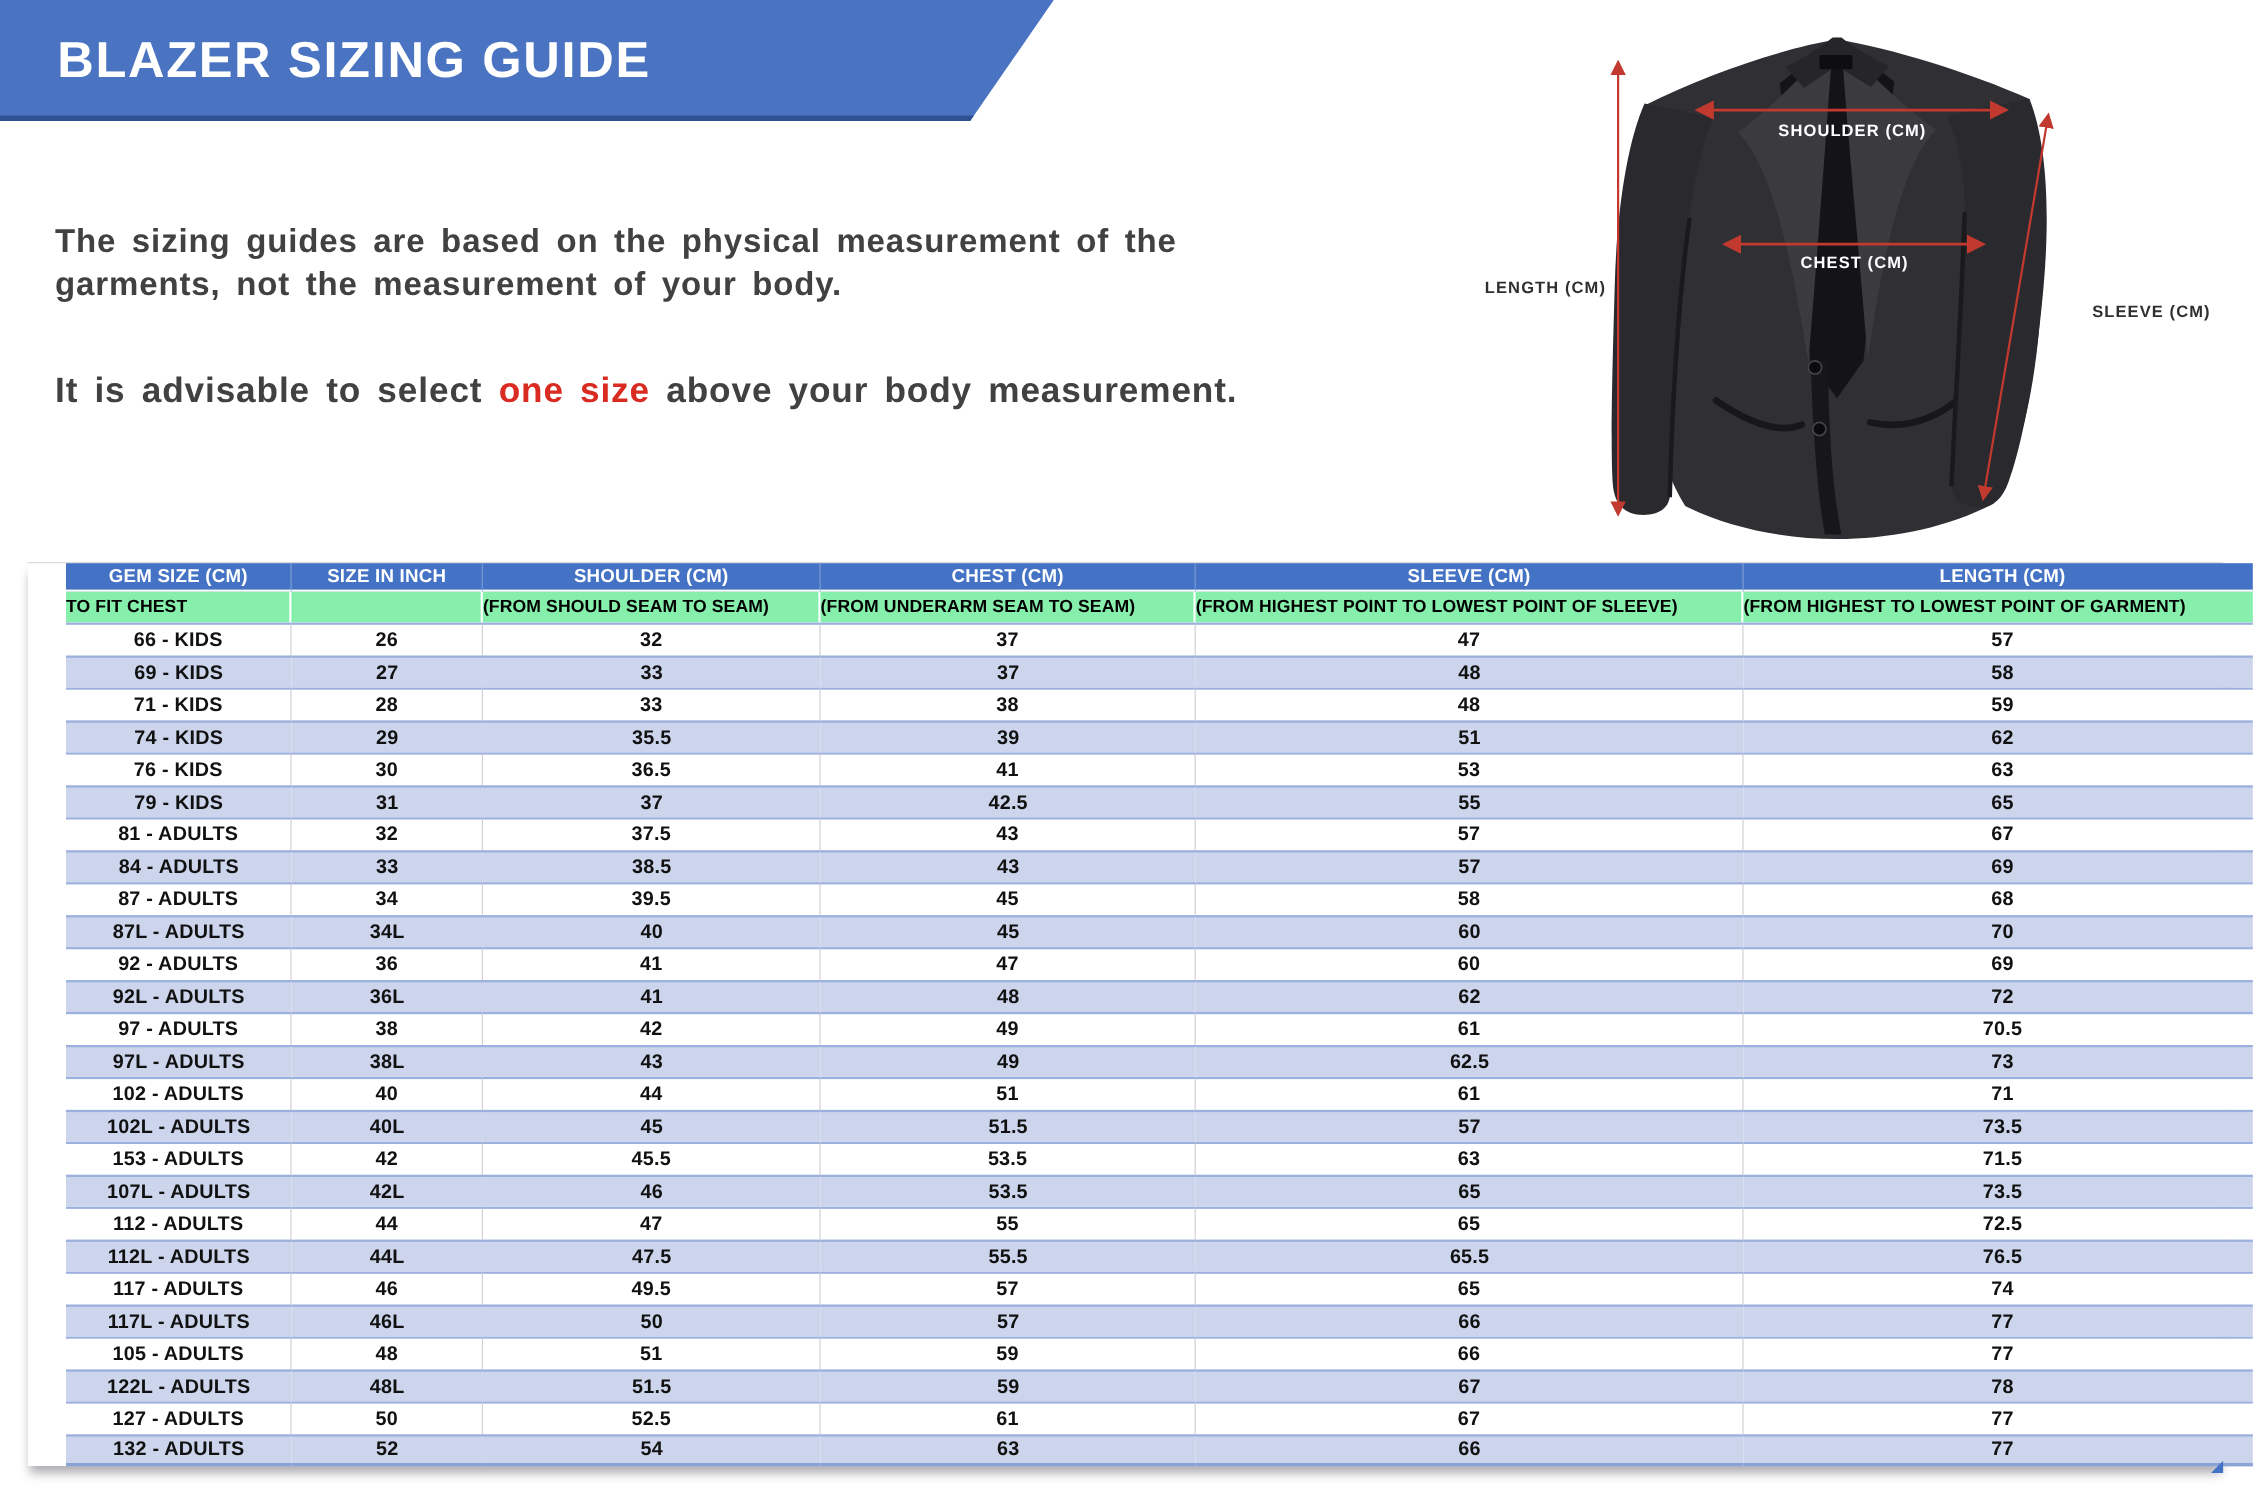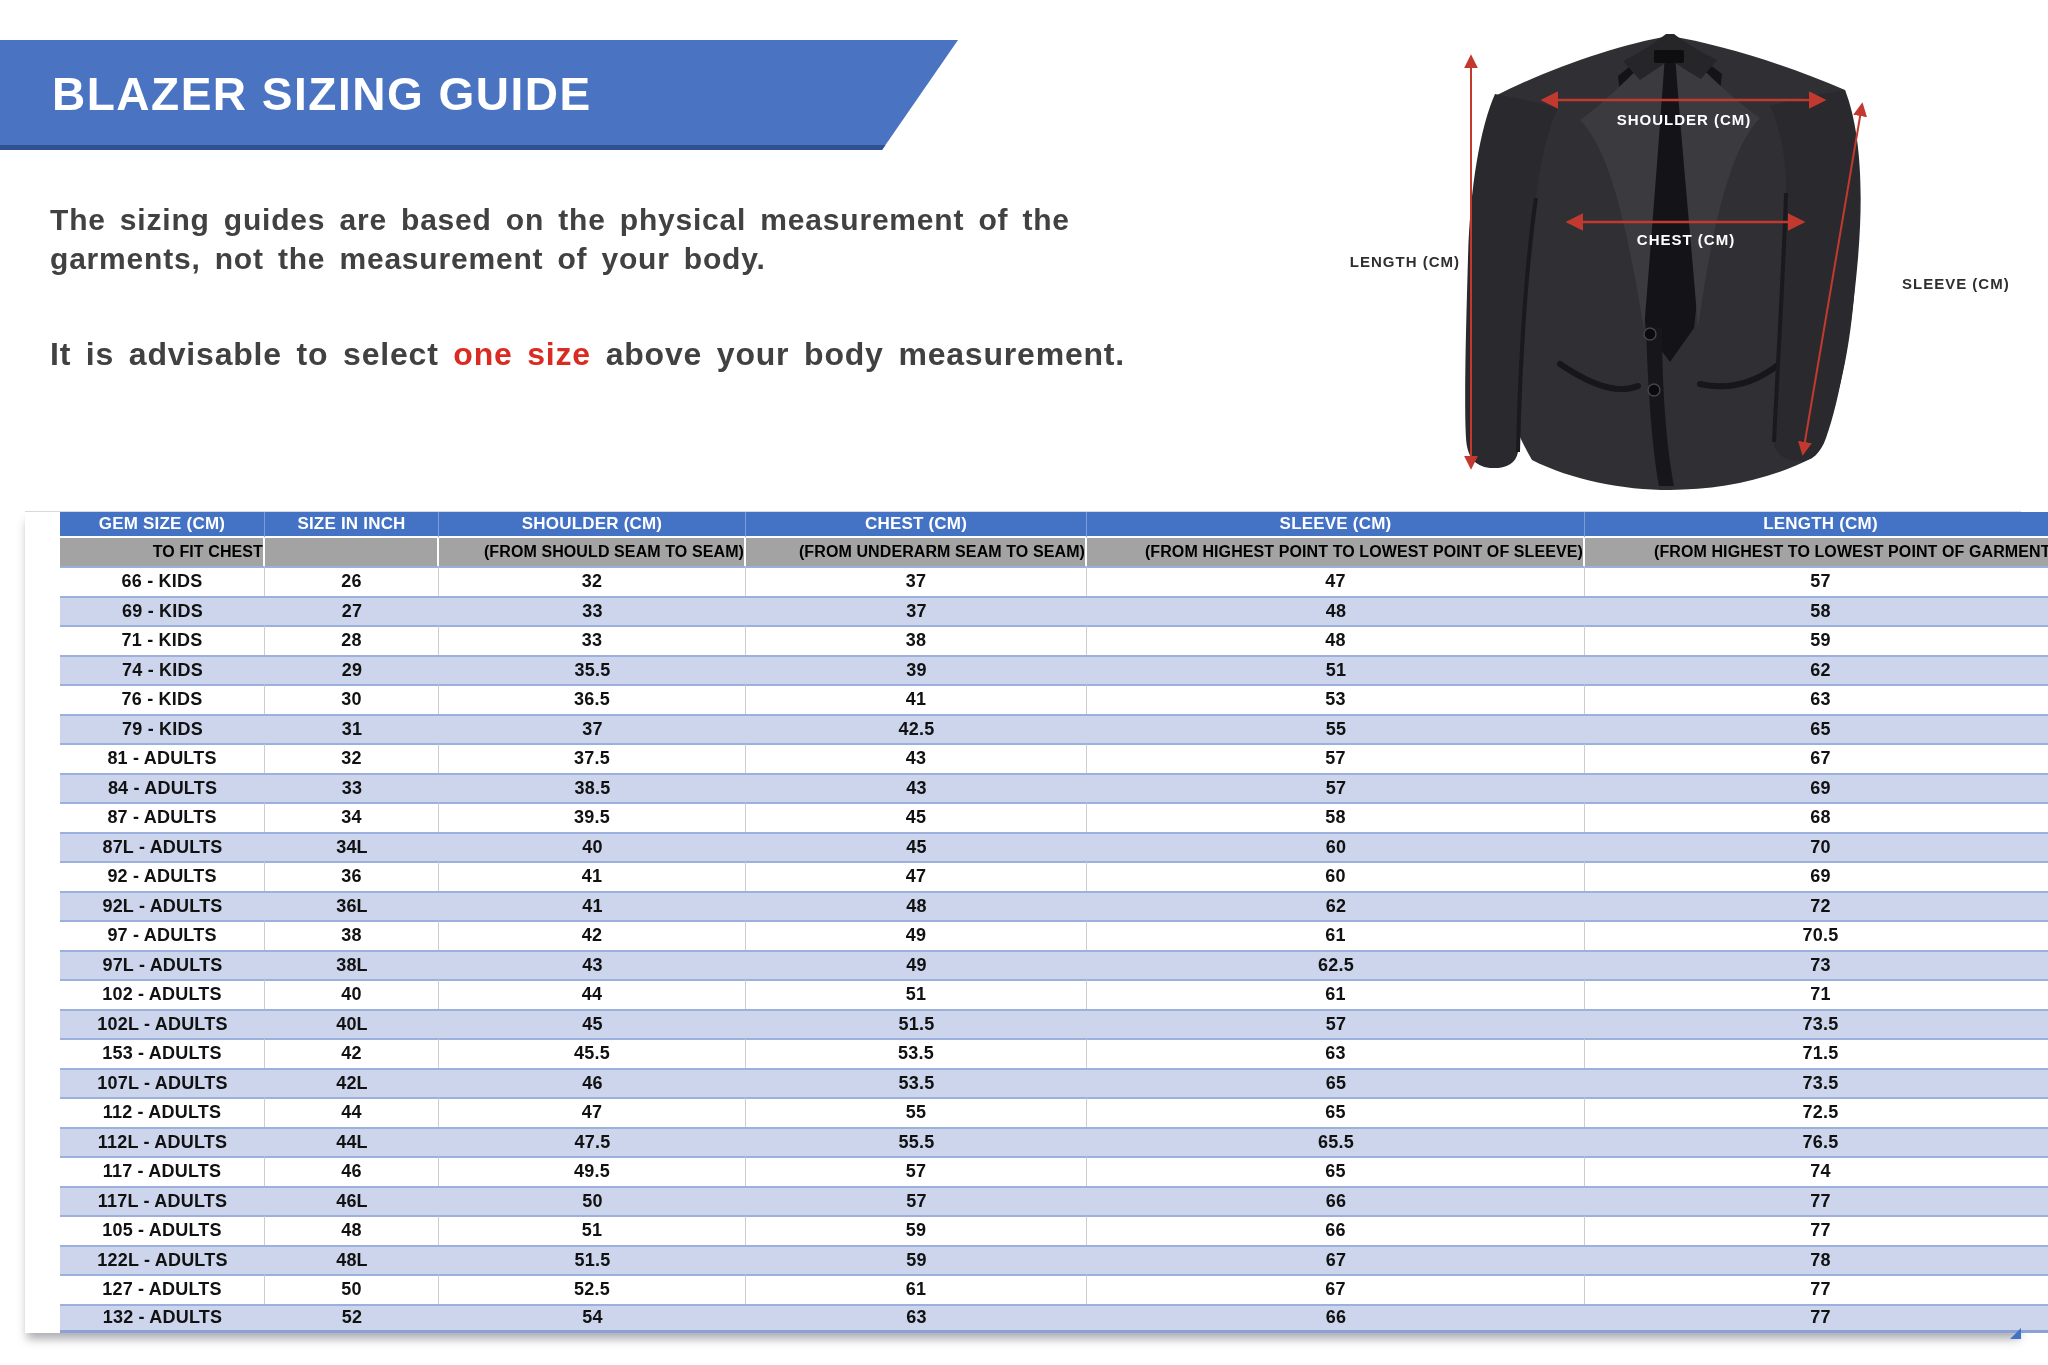--- a/index.html
+++ b/index.html
@@ -7,21 +7,20 @@
   body {
     width:2048px; height:1365px; position:relative; overflow:hidden;
     font-family:"Liberation Sans", sans-serif;
   }
 
   
   .banner{
     position:absolute; left:0; top:0; width:958px; height:110px;
     background:#4a74c2;
     clip-path:polygon(0 0, 100% 0, calc(100% - 76px) 100%, 0 100%);
-    margin-top:40px;
   }
   .banner::after{
     content:""; position:absolute; left:0; bottom:0; width:100%; height:5px;
     background:#2d5191;
   }
   .banner-title{
     position:absolute; left:52px; top:50%; transform:translateY(-52%);
     color:#ffffff; font-size:46px; font-weight:bold; letter-spacing:1.5px;
     white-space:nowrap;
   }
@@ -62,22 +61,22 @@
   table.size-table{
     width:100%; border-collapse:separate; border-spacing:0; table-layout:fixed;padding-left:35px;
   }
   .size-table th{
     background:#4472c4; color:#ffffff; font-size:17px; font-weight:bold;
     height:26px; text-align:center; vertical-align:middle;
     border-bottom:2px solid #ffffff; letter-spacing:0.2px;
   }
   .size-table th:not(:last-child){ border-right:1px solid #7e9bd6; }
   .size-table tr.subhead td{
-    background:#a3a3a3; color:#000000; font-size:16px; font-weight:bold;
-    height:28px; text-align:right; vertical-align:middle; letter-spacing:0.1px;
+    background:#86efac; color:#000000; font-size:16px; font-weight:bold;
+    height:28px; text-align:left; vertical-align:middle; letter-spacing:0.1px;
   }
   .size-table tr.subhead td:not(:last-child){ border-right:2px solid #ffffff; }
   .size-table tbody td{
     height:29.5px; text-align:center; vertical-align:middle;
     font-size:18px; font-weight:bold; color:#111111;
     border-top:2px solid #9cb0de; letter-spacing:0.2px;
   }
   .size-table tbody tr:nth-child(even){ background:#ccd5ec; }
   .size-table tbody tr:nth-child(odd){ background:#ffffff; }
   .size-table tbody tr:nth-child(odd) td:not(:last-child){ border-right:1px solid #cdcdd1; }

